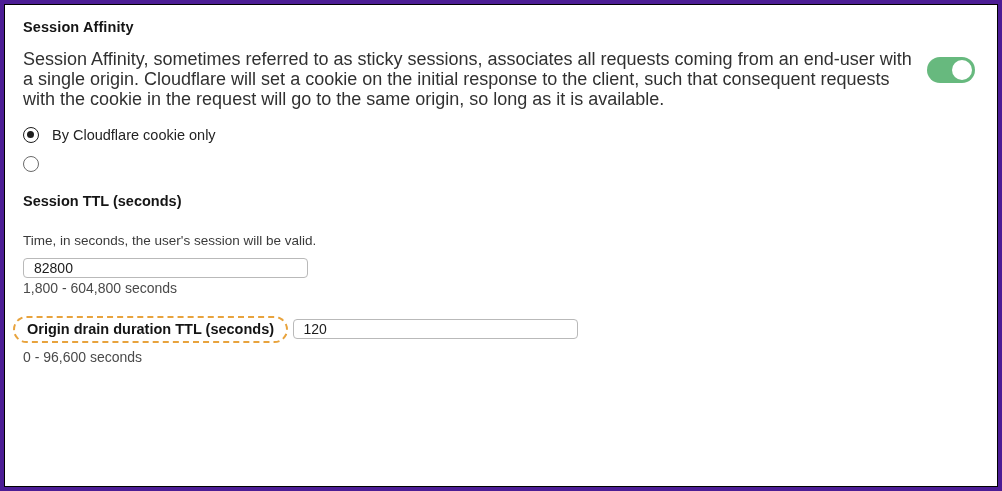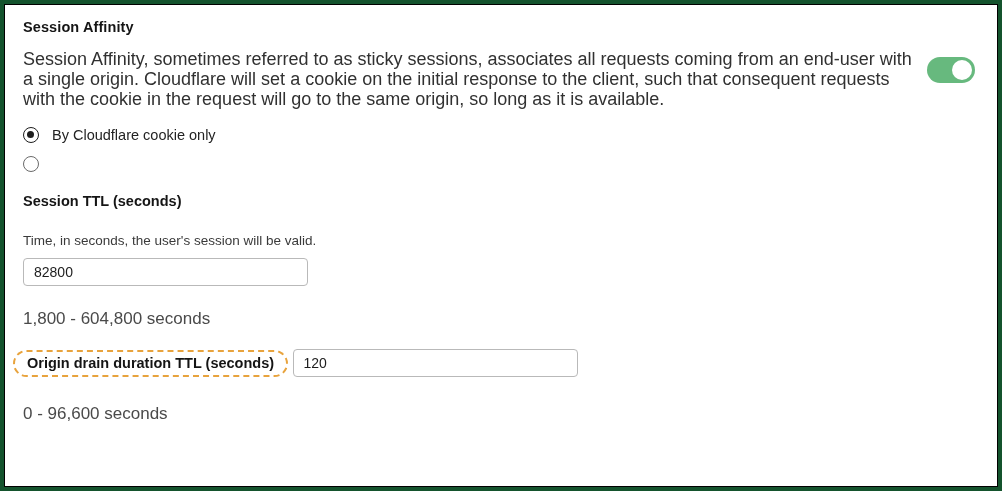--- a/index.html
+++ b/index.html
@@ -8,21 +8,21 @@
     background: #ffffff;
   }
   body {
     font-family: "Liberation Sans", sans-serif;
     color: #1d1d1d;
   }
   .screen {
     width: 1002px;
     height: 491px;
     box-sizing: border-box;
-    background: #14532d;
+    background: #4c1d95;
     position: relative;
     overflow: hidden;
   }
   .panel {
     position: absolute;
     left: 4px;
     top: 4px;
     width: 994px;
     height: 483px;
     box-sizing: border-box;
@@ -118,35 +118,35 @@
     margin-left: -10px;
     margin-bottom: 4px;
   }
   .field-help {
     font-size: 13.5px;
     color: #3a3a3a;
     margin-bottom: 10px;
   }
   .text-input {
     width: 285px;
-    height: 28px;
+    height: 20px;
     box-sizing: border-box;
     border: 1px solid #b9b9b9;
     border-radius: 4px;
     background: #ffffff;
     font-family: "Liberation Sans", sans-serif;
     font-size: 14px;
     color: #1d1d1d;
     padding: 0 10px;
     outline: none;
   }
   .field-range {
-    font-size: 17px;
+    font-size: 14px;
     color: #4a4a4a;
-    margin-top: 23px;
+    margin-top: 2px;
   }
 </style>
 </head>
 <body>
 
 <div class="screen">
   <div class="panel">
     <div class="panel-inner">
 
       <div class="section-title">Session Affinity</div>

